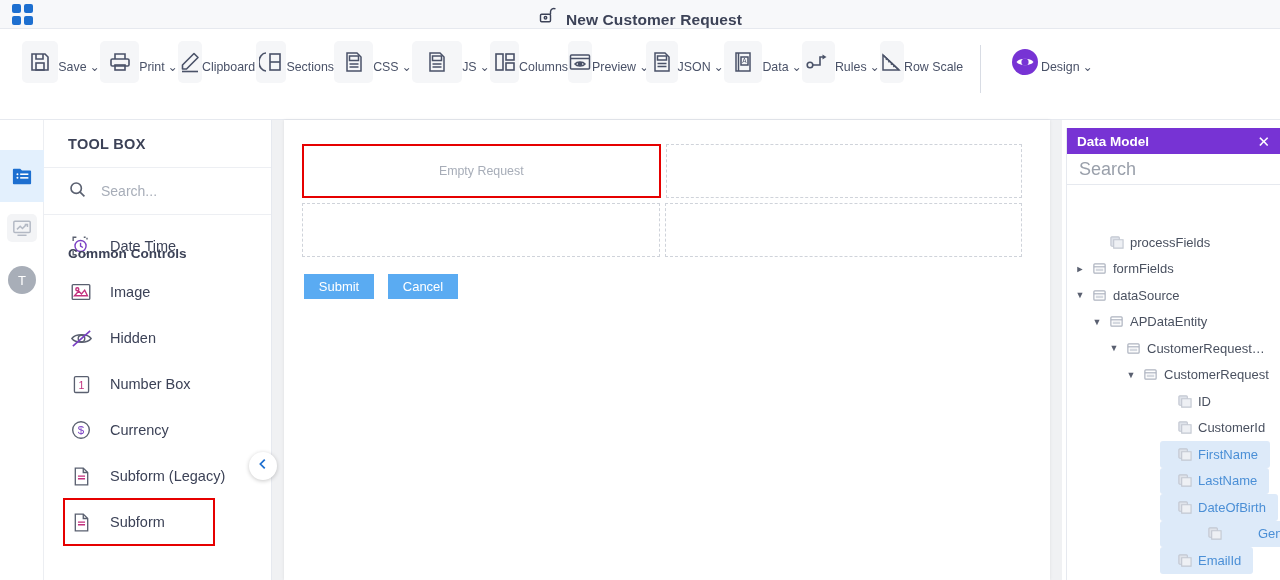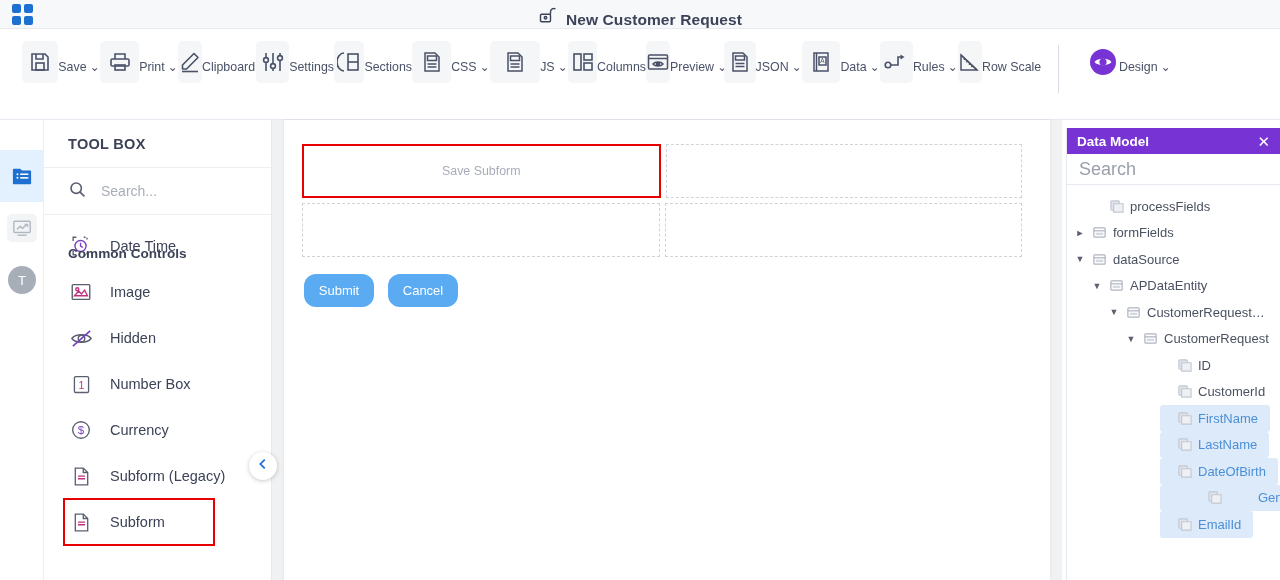--- a/index.html
+++ b/index.html
@@ -140,23 +140,23 @@
   .cell {
     flex: 1; height: 54px; border: 1px dashed #cfd3da; margin-bottom: 5px;
     display: flex; align-items: center; justify-content: center;
   }
   .cell.selected {
     border: 2px solid #e60000;
   }
   .cell-text { font-size: 12.4px; color: #a7adb8; }
   .btn-row { display: flex; gap: 14px; margin-top: 12px; padding-left: 2px; }
   .fbtn {
-    background: #5aabf2; color: #ffffff; border: none; border-radius: 12px;
+    background: #5aabf2; color: #ffffff; border: none; border-radius: 0;
     font-size: 13px; font-family: "Liberation Sans", sans-serif;
-    padding: 0 14px; height: 33px; line-height: 25px; min-width: 70px;
+    padding: 0 14px; height: 25px; line-height: 25px; min-width: 70px;
   }
 
   
   .dm {
     position: absolute; left: 1066px; top: 128px; width: 214px; height: 452px;
     background: #ffffff; border-left: 1px solid #e6e9ef;
   }
   .dm-head {
     height: 26px; background: #7733d4; color: #ffffff;
     display: flex; align-items: center; justify-content: space-between;
@@ -249,33 +249,20 @@
         <path d="M16 3.5l4 4L8.5 19H4.5v-4z" stroke-linejoin="round"></path>
           <path d="M4 21.5h16"></path>
       </svg>
     </div>
     <div class="rib-label">
         <span>Clipboard</span>
         <span class="caret">⌄</span>
       </div>
   </div>
 
-  <div class="rib-item">
-    <div class="rib-icon">
-      <svg width="24" height="24" viewBox="0 0 24 24" fill="none" stroke="#4a5268" stroke-width="1.6">
-        <path d="M5 3v4M5 13v8M12 3v10M12 19v2M19 3v2M19 11v10"></path>
-        <circle cx="5" cy="10" r="2.4"></circle>
-          <circle cx="12" cy="16" r="2.4"></circle>
-          <circle cx="19" cy="8" r="2.4"></circle>
-      </svg>
-    </div>
-    <div class="rib-label">
-        <span>Settings</span>
-      </div>
-  </div>
 
   <div class="rib-item">
     <div class="rib-icon">
       <svg width="24" height="24" viewBox="0 0 24 24" fill="none" stroke="#4a5268" stroke-width="1.6">
         <path d="M7 3a7 9 0 0 0 0 18"></path>
           <rect x="11" y="4" width="10" height="16"></rect>
           <path d="M11 12h10"></path>
       </svg>
     </div>
     <div class="rib-label">
@@ -544,21 +531,21 @@
     </svg>
   </span>
 </div>
 
 <div class="canvas-outer">
   <div class="canvas">
     <div class="form-area">
 
       <div class="form-row">
         <div class="cell selected">
-          <span class="cell-text">Save Subform</span>
+          <span class="cell-text">Empty Request</span>
         </div>
         <div class="cell">
           <span class="cell-text"></span>
         </div>
       </div>
 
       <div class="form-row">
         <div class="cell">
           <span class="cell-text"></span>
         </div>
@@ -580,21 +567,21 @@
   <div class="dm-head">
     <span class="dm-title">Data Model</span>
     <span class="dm-close">✕</span>
   </div>
 
   <div class="dm-search">
     <input type="text" placeholder="Search" style="">
   </div>
 
   <div class="dm-tree" id="dm-tree">
-      <div class="tree-row" style="margin-left: 25px;">
+      <div class="tree-row" style="margin-left: 25px; margin-top: 36px;">
         <span class="twisty">&nbsp;</span>
         <span class="ticon">
           <svg width="15" height="15" viewBox="0 0 16 16" fill="none" stroke="#c2c7d1" stroke-width="1.2">
             <rect x="2" y="2" width="9" height="10" rx="1" fill="#dfe3ea" stroke="#c2c7d1"></rect>
             <path d="M5 5h10v9H5z" fill="#eef0f4" stroke="#c2c7d1"></path>
           </svg>
         </span>
         <span class="tlabel">processFields</span>
       </div>
       <div class="tree-row" style="margin-left: 8px;">

